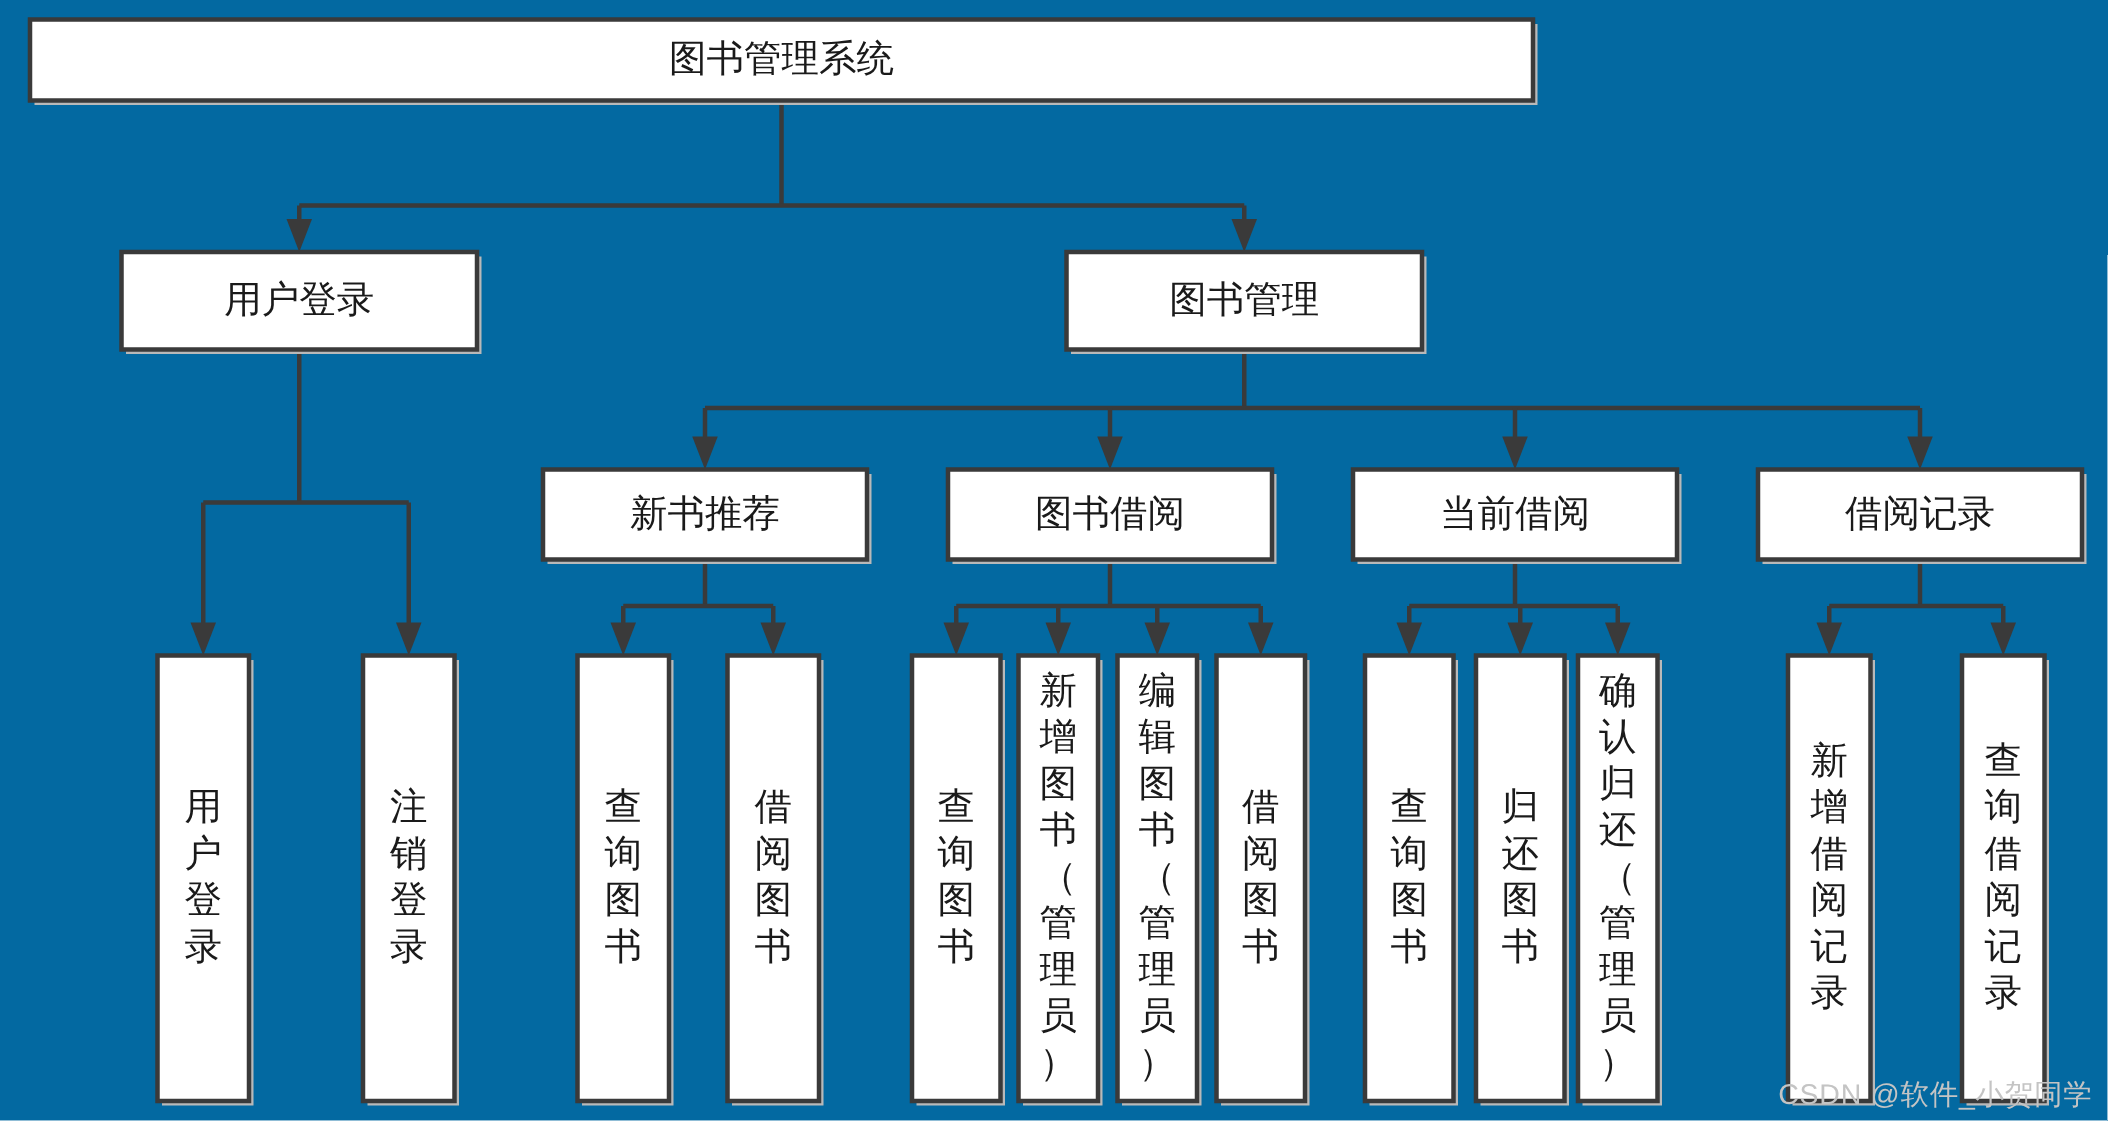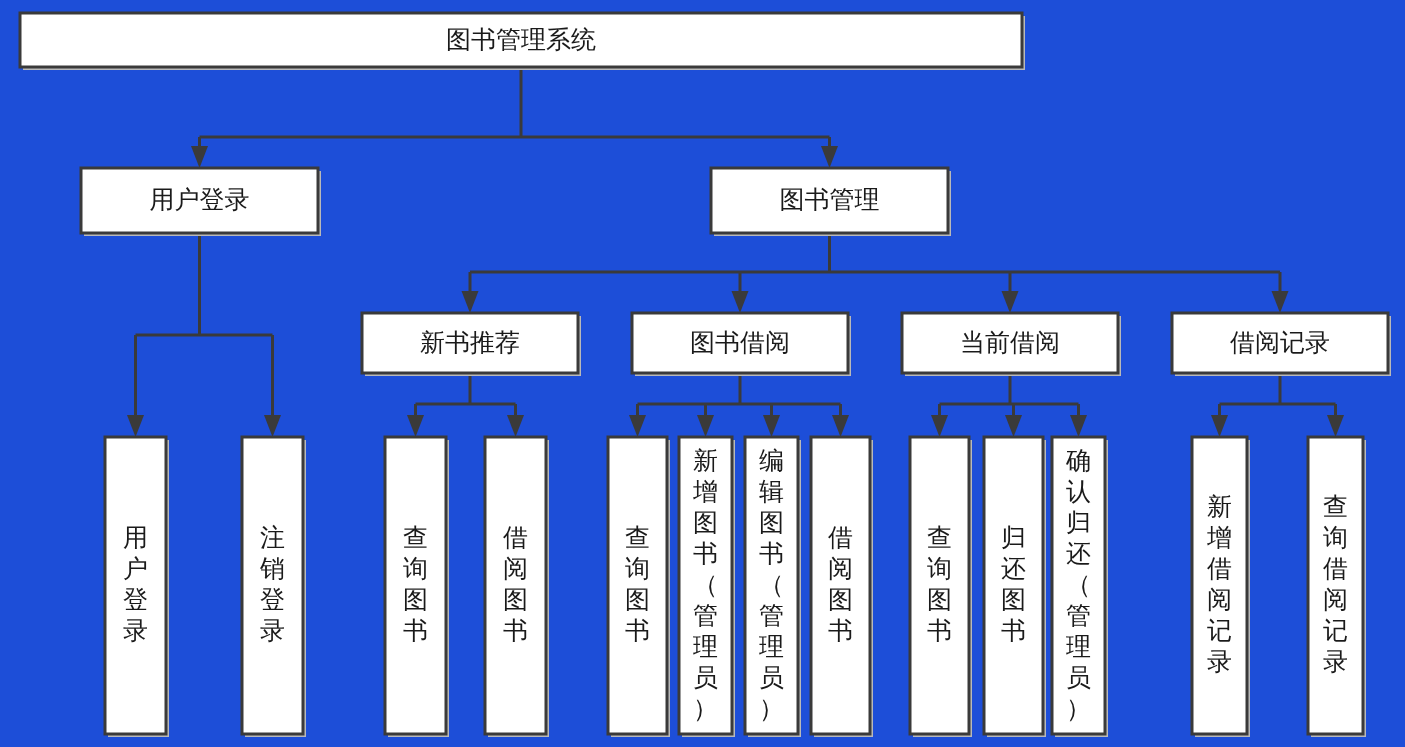--- a/index.html
+++ b/index.html
@@ -7,21 +7,21 @@
     padding: 0;
     background: #ffffff;
   }
   body {
     font-family: "Liberation Sans", "DejaVu Sans", sans-serif;
   }
   #diagram-root {
     position: relative;
     width: 1405px;
     height: 747px;
-    background: #1d4ed8;
+    background: #0369a1;
     overflow: hidden;
   }
   svg#tree-svg {
     position: absolute;
     left: 0;
     top: 0;
     width: 1405px;
     height: 747px;
     display: block;
   }
@@ -236,13 +236,14 @@
           <rect x="1192" y="437" width="55" height="297" class="node-box"></rect>
           <text x="1219.5" class="node-label vert"><tspan x="1219.5" y="508">新</tspan><tspan x="1219.5" y="539">增</tspan><tspan x="1219.5" y="570">借</tspan><tspan x="1219.5" y="601">阅</tspan><tspan x="1219.5" y="632">记</tspan><tspan x="1219.5" y="663">录</tspan></text>
         </g>
         <g>
           <rect x="1311" y="440" width="55" height="297" class="node-shadow"></rect>
           <rect x="1308" y="437" width="55" height="297" class="node-box"></rect>
           <text x="1335.5" class="node-label vert"><tspan x="1335.5" y="508">查</tspan><tspan x="1335.5" y="539">询</tspan><tspan x="1335.5" y="570">借</tspan><tspan x="1335.5" y="601">阅</tspan><tspan x="1335.5" y="632">记</tspan><tspan x="1335.5" y="663">录</tspan></text>
         </g>
       </g>
   </svg>
+  <div class="watermark">CSDN @软件_小贺同学</div>
 </div>
 
 </body></html>

